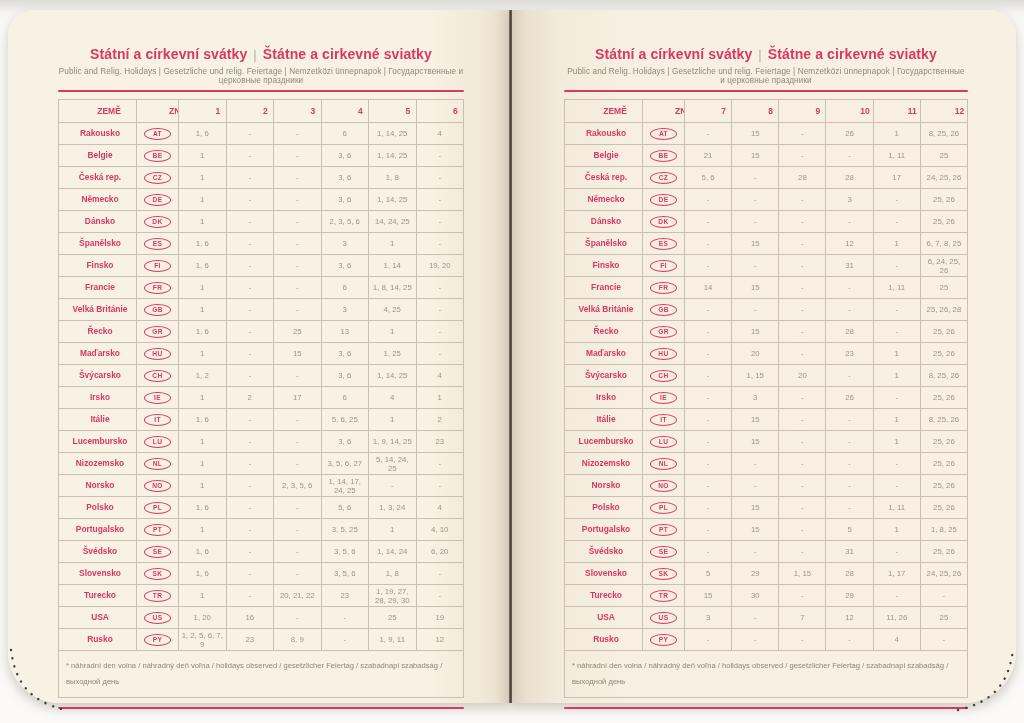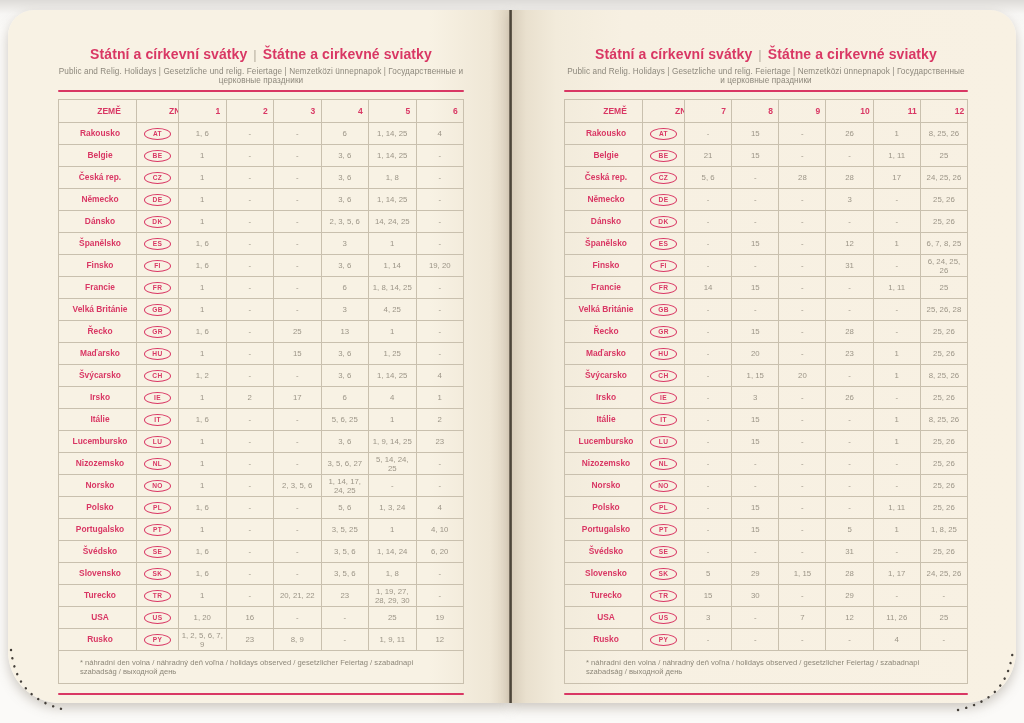--- a/index.html
+++ b/index.html
@@ -24,21 +24,21 @@
   table{width:100%;border-collapse:collapse;table-layout:fixed;margin-top:7px;}
   th,td{border:1px solid #c9c0ae;overflow:hidden;}
   col.c-country{width:78px;} col.c-code{width:42px;}
   thead th{height:20px;font-size:8.5px;color:#d93764;font-weight:700;text-align:center;padding-left:32px;}
   thead th.h-country{text-align:center;padding-left:24px;}
   tbody td{height:19px;font-size:7.8px;color:#9c9587;text-align:center;line-height:9px;padding:1px 2px;}
   td.country{text-align:center;padding-left:7px;font-size:8.4px;color:#d93764;font-weight:700;}
   td.code-cell{text-align:center;}
   .badge{display:inline-block;min-width:17px;padding:1.5px 4px;border:1.2px solid #d93764;border-radius:50%;
     color:#d93764;font-size:6.6px;font-weight:700;letter-spacing:.4px;line-height:7px;}
-  tfoot td{font-size:7.6px;color:#8d8779;text-align:left;padding:7px 21px;line-height:9px;}
+  tfoot td{font-size:7.6px;color:#8d8779;text-align:left;padding:7px 7px;line-height:16px;}
   .bottom-rule{height:2px;background:#d93764;margin-top:9px;border-radius:1px;}
   .stitch{position:absolute;pointer-events:none;}
 </style>
 </head>
 <body>
 
 <div class="scene">
 
   <section class="page page-left">
     <div class="content">

